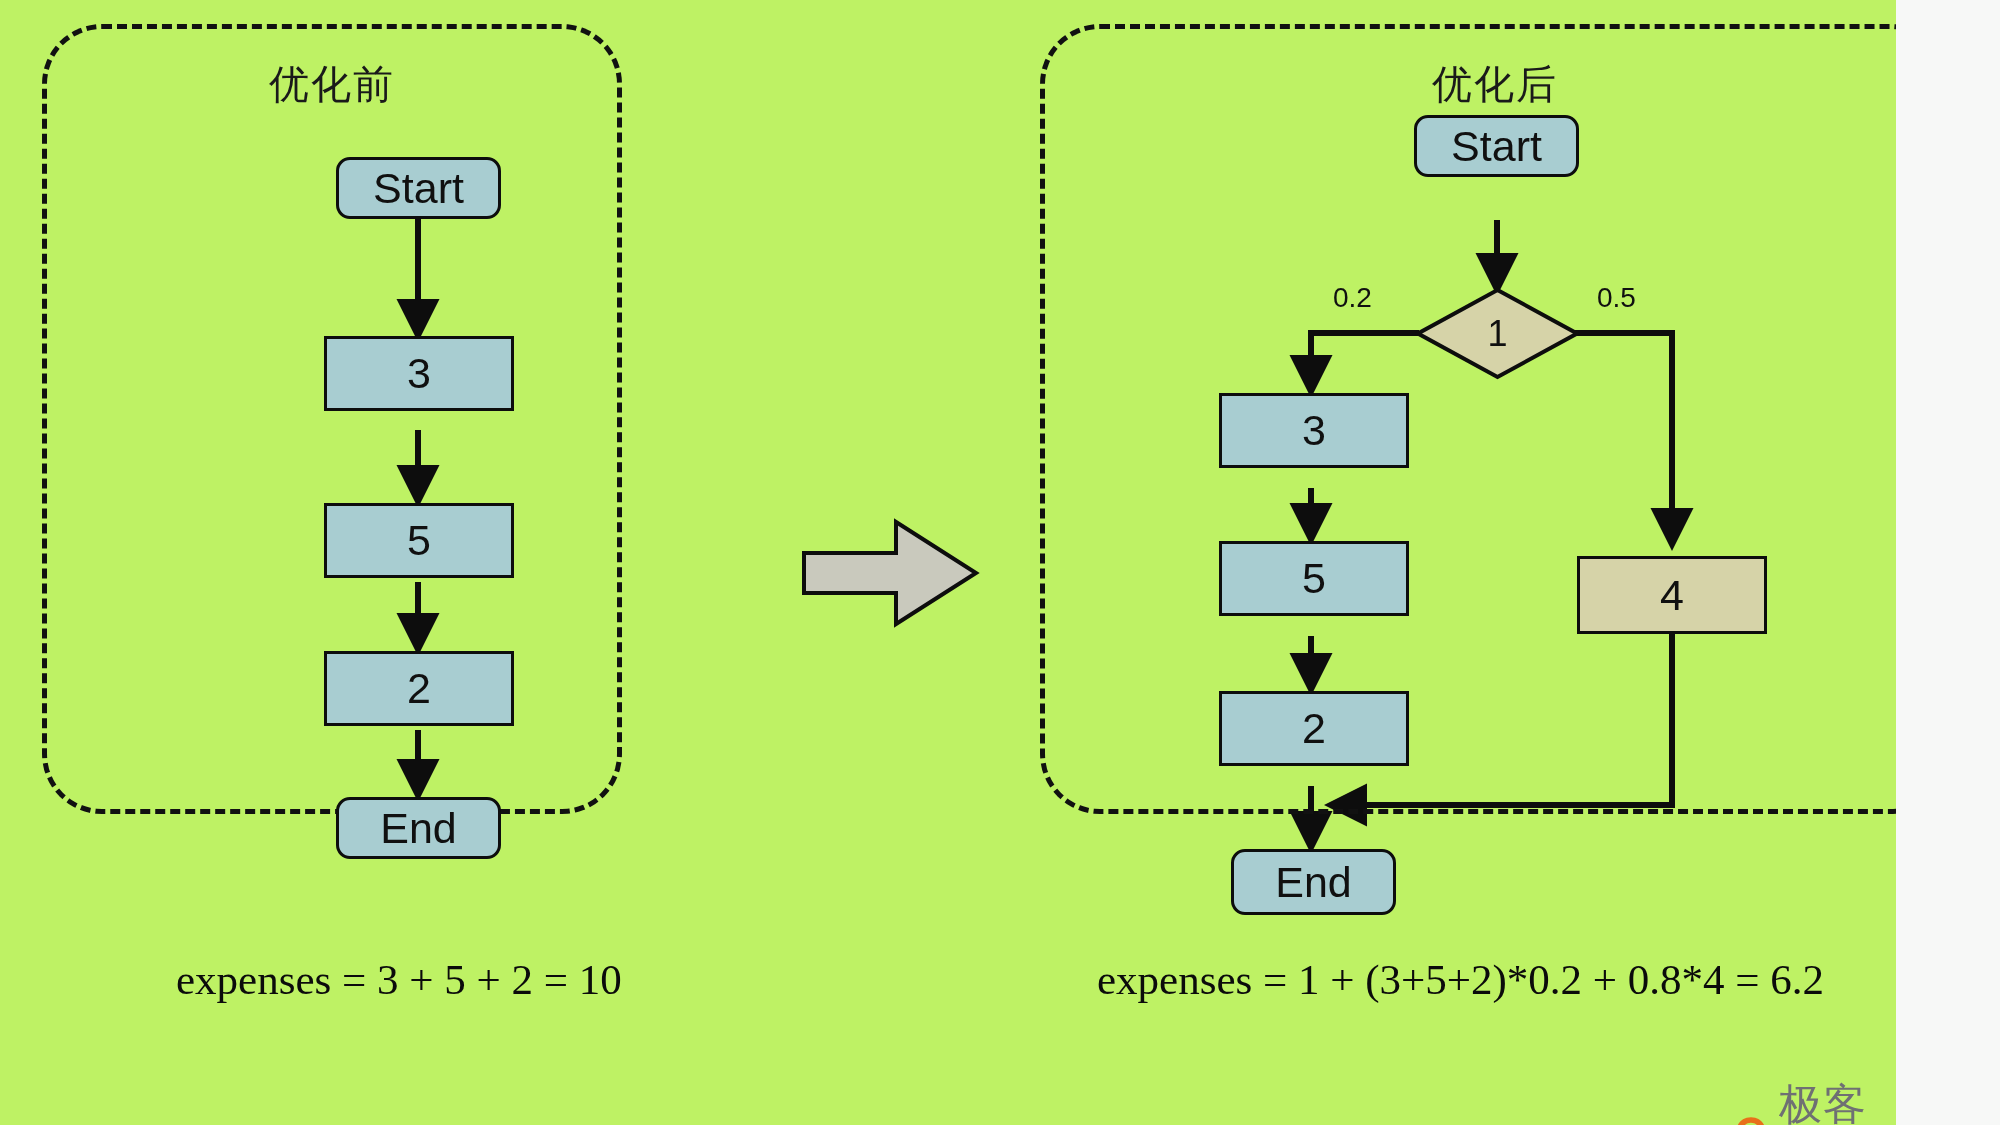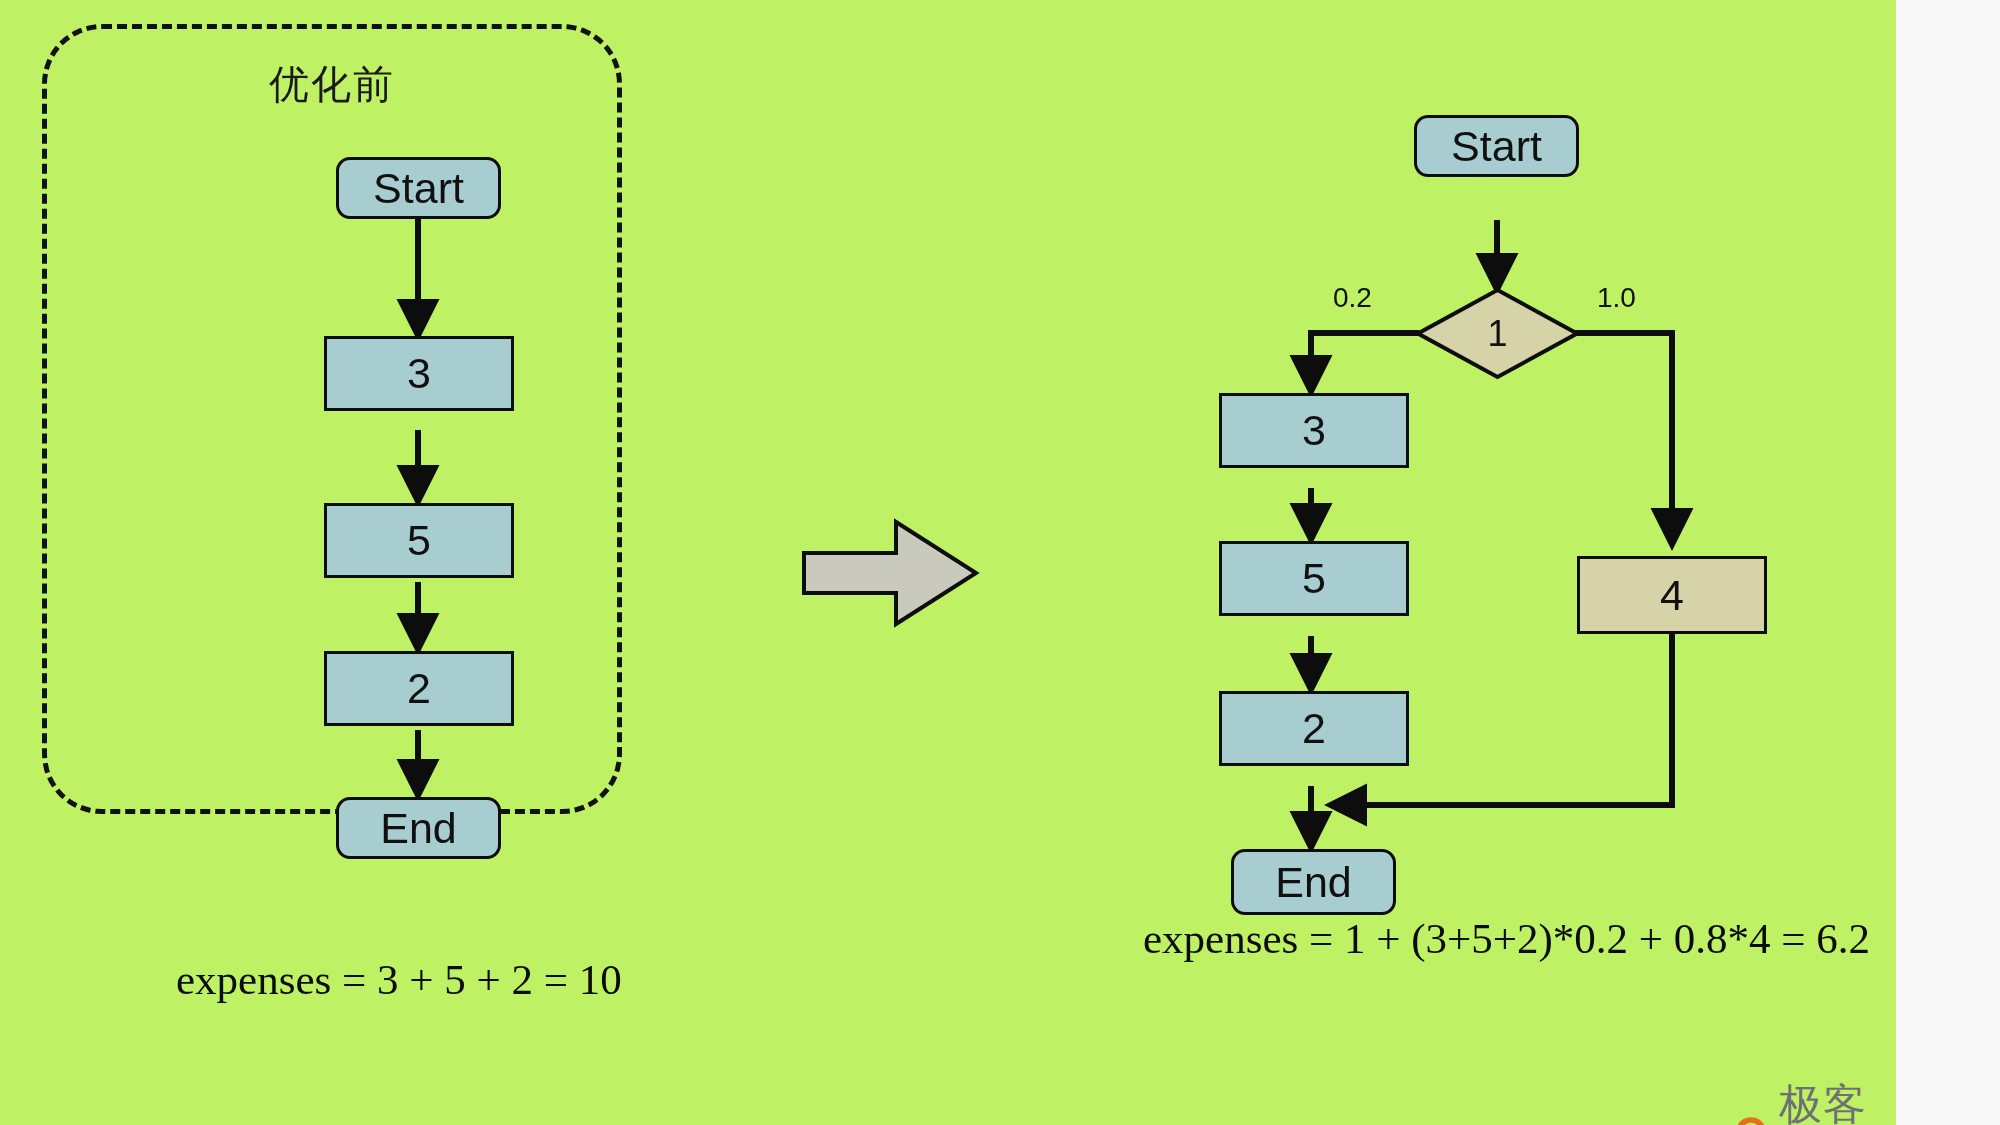--- a/index.html
+++ b/index.html
@@ -170,35 +170,38 @@
   </div>
 
   <div class="formula" style="left:176px; top:955px;">expenses = 3 + 5 + 2 = 10</div>
 
   <div id="big-arrow">
     <svg width="180" height="110" viewBox="0 0 180 110">
       <polygon points="4,35 96,35 96,4 176,55 96,106 96,75 4,75" fill="#c9c9bd" stroke="#0d0d0d" stroke-width="4" stroke-linejoin="miter"></polygon>
     </svg>
   </div>
 
+  <div class="panel" id="panel-after">
+    <div class="panel-title">优化后</div>
+  </div>
 
   <div class="node terminal" style="left:1414px; top:115px; width:165px; height:62px;">
     <span>Start</span>
   </div>
 
   <div class="diamond-wrap" style="left:1415px; top:287px; width:165px; height:93px;">
     <svg width="165" height="93" viewBox="0 0 165 93">
       <polygon points="82.5,3 162,46.5 82.5,90 3,46.5" fill="#d6d3a8" stroke="#0d0d0d" stroke-width="4"></polygon>
     </svg>
     <span class="diamond-label">1</span>
   </div>
 
   <div class="edge-label" style="left:1333px; top:282px;">0.2</div>
 
-  <div class="edge-label" style="left:1597px; top:282px;">1.0</div>
+  <div class="edge-label" style="left:1597px; top:282px;">0.5</div>
 
   <div class="node" style="left:1219px; top:393px; width:190px; height:75px;">
     <span>3</span>
   </div>
 
   <div class="node" style="left:1219px; top:541px; width:190px; height:75px;">
     <span>5</span>
   </div>
 
   <div class="node" style="left:1219px; top:691px; width:190px; height:75px;">
@@ -206,21 +209,21 @@
   </div>
 
   <div class="node khaki" style="left:1577px; top:556px; width:190px; height:78px;">
     <span>4</span>
   </div>
 
   <div class="node terminal" style="left:1231px; top:849px; width:165px; height:66px;">
     <span>End</span>
   </div>
 
-  <div class="formula" style="left:1097px; top:914px;margin-left:46px;">expenses = 1 + (3+5+2)*0.2 + 0.8*4 = 6.2</div>
+  <div class="formula" style="left:1097px; top:955px;">expenses = 1 + (3+5+2)*0.2 + 0.8*4 = 6.2</div>
 
   <div id="watermark">
     <svg width="48" height="52" viewBox="0 0 48 52">
       <path d="M24 1 C11 1 2 10.5 2 22.5 C2 32 8 39.5 16 44 L16 20 L24 20 L24 46 C24 46 26 48 30 47 C40 42.5 46 33.5 46 22.5 C46 10.5 37 1 24 1 Z
                M24 9 C31.5 9 37.5 15 37.5 22.5 C37.5 30 31.5 36 24 36 C16.5 36 10.5 30 10.5 22.5 C10.5 15 16.5 9 24 9 Z" fill="#e8701a"></path>
       <path d="M12 44 C16 51 32 51 36 44 C30 47 18 47 12 44 Z" fill="#e8701a"></path>
     </svg>
     <span class="wm-text">极客时间</span>
   </div>
 

